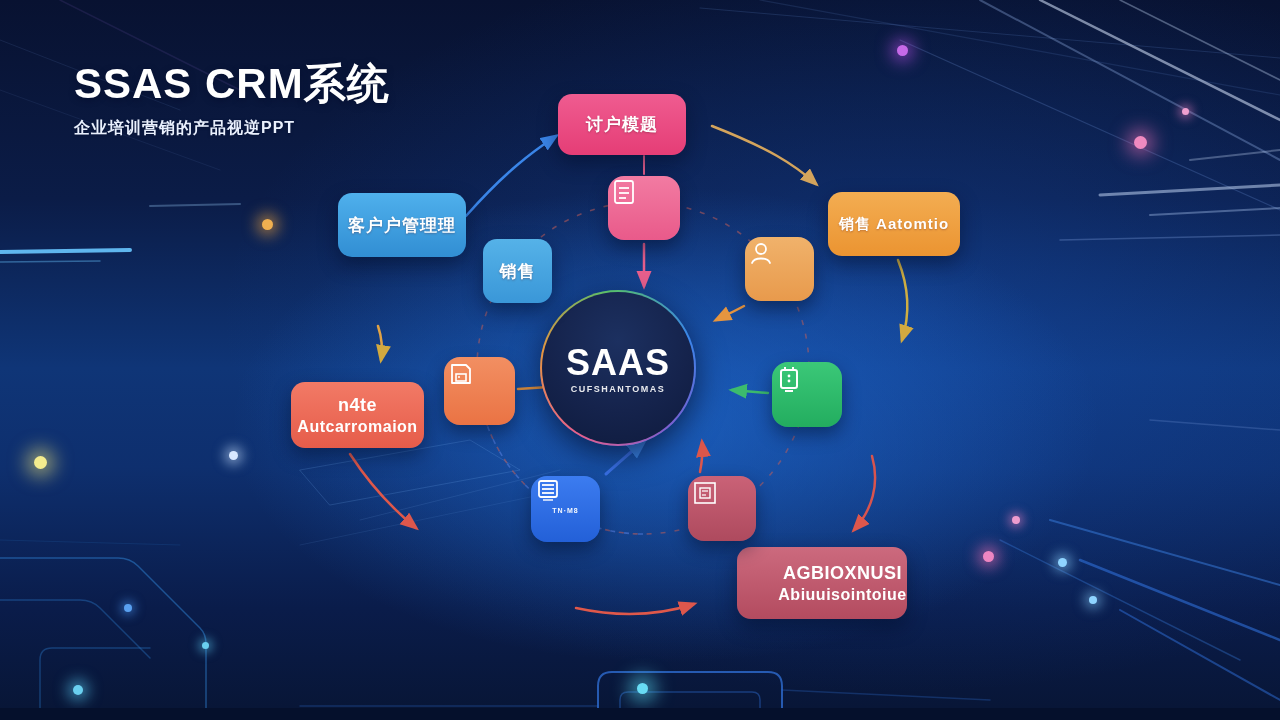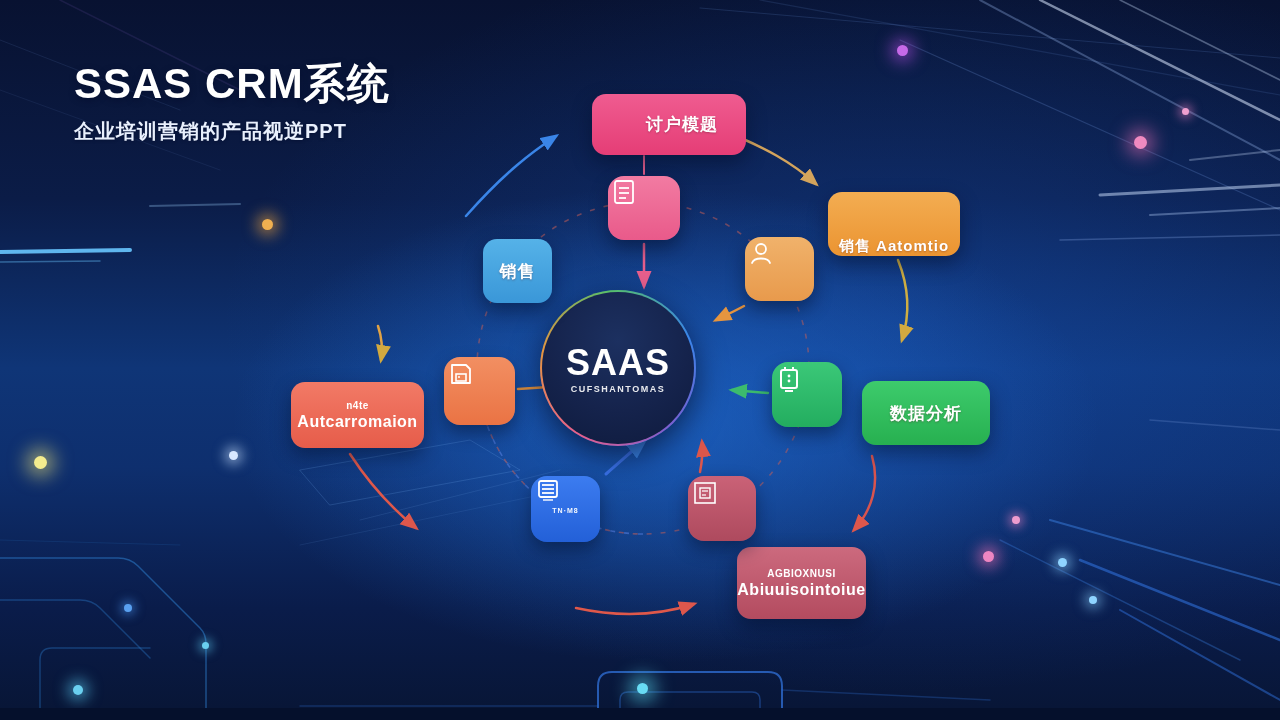--- a/index.html
+++ b/index.html
@@ -15,21 +15,21 @@
   .layer{position:absolute;left:0;top:0;width:1280px;height:720px;}
   
   .dot{position:absolute;border-radius:50%;}
   
   .node{
     position:absolute;border-radius:14px;display:flex;flex-direction:column;
     align-items:center;justify-content:center;color:#fff;text-align:center;
     box-shadow:0 8px 20px rgba(3,10,35,.45);
   }
   .node .lbl{font-size:17px;font-weight:700;letter-spacing:1px;text-shadow:0 1px 2px rgba(90,30,40,.35);}
-  .node .l1{font-size:10px;font-weight:700;letter-spacing:.5px;text-align:center;}
+  .node .l1{font-size:18px;font-weight:700;letter-spacing:.5px;text-align:center;}
   .node .l2{font-size:16px;font-weight:700;letter-spacing:.5px;margin-top:2px;}
   .iconbox{
     position:absolute;border-radius:16px;display:flex;flex-direction:column;
     align-items:center;justify-content:center;color:#fff;
     box-shadow:0 8px 18px rgba(3,10,35,.45);
   }
   .iconbox .cap{font-size:7px;letter-spacing:1px;opacity:.95;margin-top:2px;font-weight:700;}
   
   #center-ring{
     position:absolute;left:540px;top:290px;width:156px;height:156px;border-radius:50%;
@@ -42,21 +42,21 @@
     display:flex;flex-direction:column;align-items:center;justify-content:center;color:#fff;
   }
   #center-title{font-size:36px;font-weight:800;letter-spacing:1px;}
   #center-sub{font-size:9px;font-weight:700;letter-spacing:1.5px;opacity:.9;}
   
   #page-title{
     position:absolute;left:74px;top:56px;color:#ffffff;font-size:42px;font-weight:800;
     letter-spacing:1px;text-shadow:0 2px 6px rgba(0,10,40,.5);
   }
   #page-subtitle{
-    position:absolute;left:74px;top:118px;color:#e9f0fd;font-size:20px;font-weight:600;
+    position:absolute;left:74px;top:118px;color:#e9f0fd;font-size:16px;font-weight:600;
     letter-spacing:1px;text-shadow:0 1px 3px rgba(0,10,40,.5);
   }
 </style>
 </head>
 <body>
 
 <div id="stage">
 
   <svg class="layer" width="1280" height="720" viewBox="0 0 1280 720">
 
@@ -168,44 +168,44 @@
   <div id="page-title">SSAS CRM系统</div>
   <div id="page-subtitle">企业培训营销的产品视逆PPT</div>
 
   <div id="center-ring">
     <div id="center-circle">
       <div id="center-title">SAAS</div>
       <div id="center-sub">CUFSHANTOMAS</div>
     </div>
   </div>
 
-  <div class="node" style="left:592px;top:94px;width:128px;height:61px;background:linear-gradient(180deg,#ef5c90,#e53d76);padding-left:26px;">
+  <div class="node" style="left:558px;top:94px;width:128px;height:61px;background:linear-gradient(180deg,#ef5c90,#e53d76);">
     <div class="lbl">讨户模题</div>
   </div>
 
+  <div class="node" style="left:338px;top:193px;width:128px;height:64px;background:linear-gradient(180deg,#4fb0ec,#318ed3);">
+    <div class="lbl">客户户管理理</div>
+  </div>
 
   <div class="node" style="left:483px;top:239px;width:69px;height:64px;background:linear-gradient(180deg,#55b2e8,#3a97d8);">
     <div class="lbl">销售</div>
   </div>
 
-  <div class="node" style="left:828px;top:192px;width:132px;height:64px;background:linear-gradient(180deg,#f3ad52,#eb9431);justify-content:flex-end;">
+  <div class="node" style="left:828px;top:192px;width:132px;height:64px;background:linear-gradient(180deg,#f3ad52,#eb9431);">
     <div class="lbl" style="font-size:15px;">销售 Aatomtio</div>
   </div>
 
-  <div class="node" style="left:862px;top:381px;width:128px;height:64px;background:linear-gradient(180deg,#3dcb6c,#27b050);">
-    <div class="lbl">数据分析</div>
-  </div>
 
   <div class="node" style="left:291px;top:382px;width:133px;height:66px;background:linear-gradient(180deg,#f27a66,#e65c4a);">
     <div class="l1">n4te</div>
     <div class="l2">Autcarromaion</div>
   </div>
 
 
-  <div class="node" style="left:737px;top:547px;width:129px;height:72px;background:linear-gradient(180deg,#cc6a7e,#b34b5f);">
+  <div class="node" style="left:737px;top:547px;width:129px;height:72px;background:linear-gradient(180deg,#cc6a7e,#b34b5f);padding-left:41px;">
     <div class="l1">AGBIOXNUSI</div>
     <div class="l2">Abiuuisointoiue</div>
   </div>
 
   <div class="iconbox" style="left:608px;top:176px;width:72px;height:64px;background:linear-gradient(180deg,#f27ba2,#e95a8a);">
     <svg width="32" height="32" viewBox="0 0 32 32">
       <rect x="7" y="5" width="18" height="22" rx="2" fill="none" stroke="#fff" stroke-width="1.8"></rect>
       <line x1="11" y1="12" x2="21" y2="12" stroke="#fff" stroke-width="1.8"></line>
       <line x1="11" y1="17" x2="21" y2="17" stroke="#fff" stroke-width="1.8"></line>
       <line x1="11" y1="22" x2="18" y2="22" stroke="#fff" stroke-width="1.8"></line>

